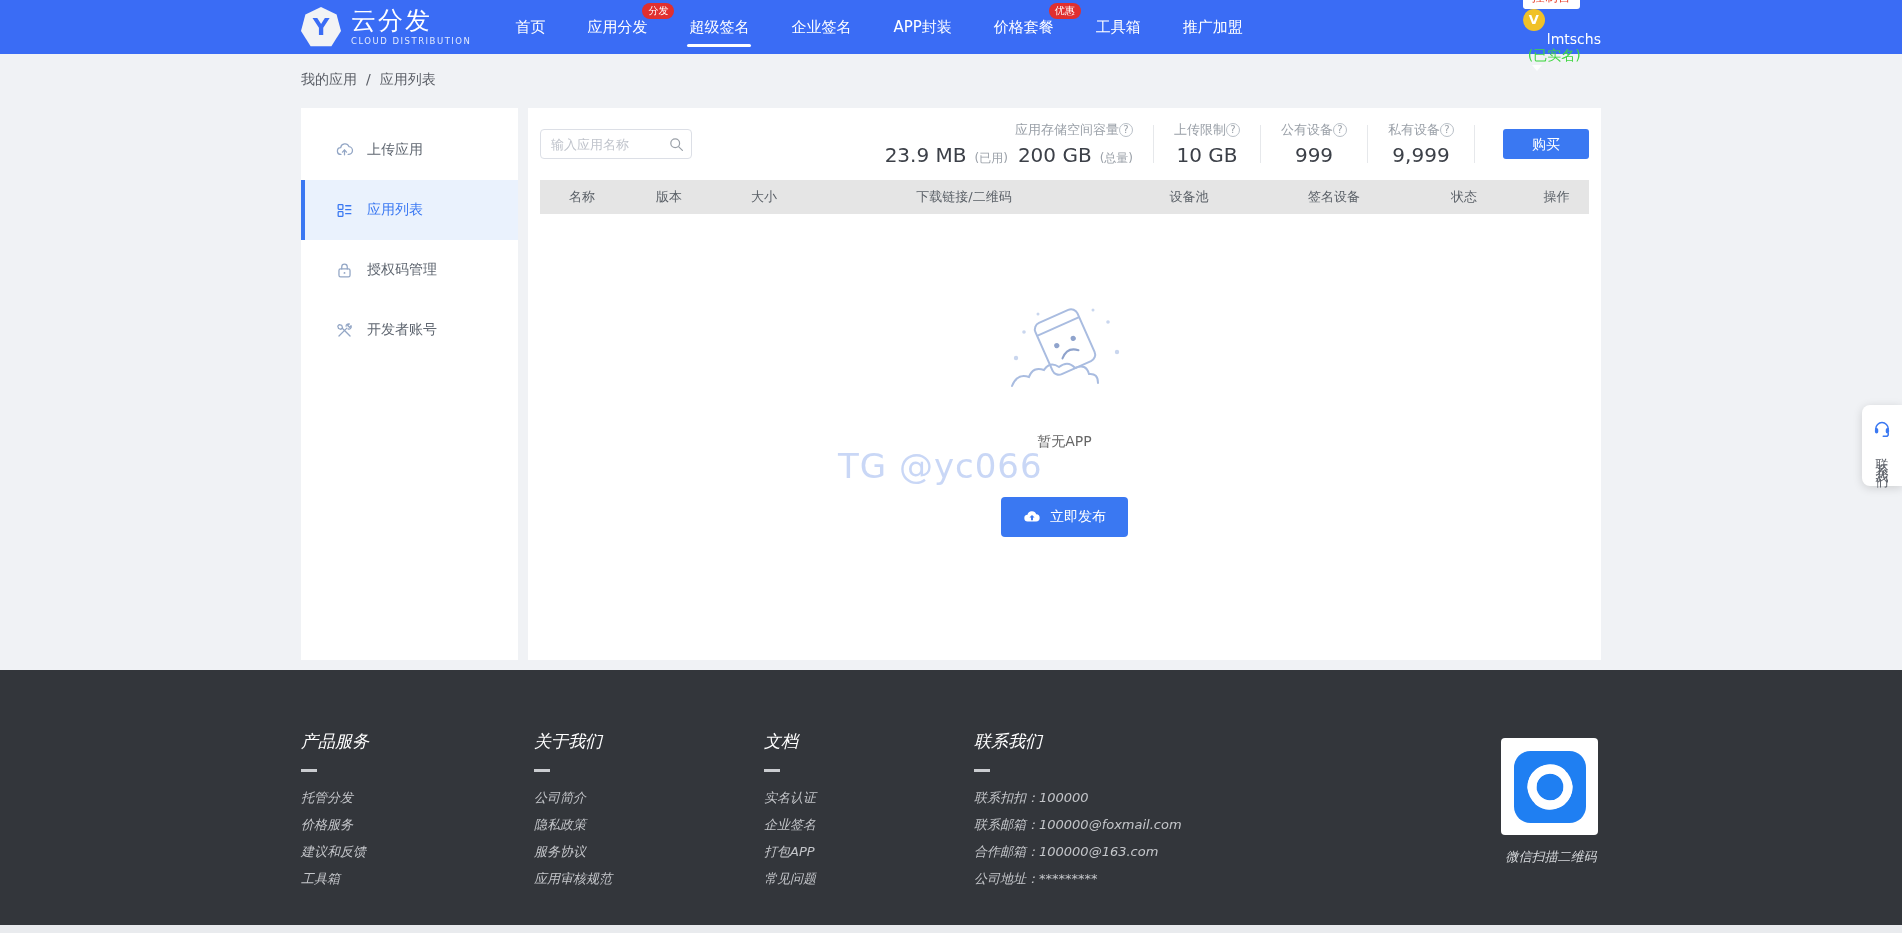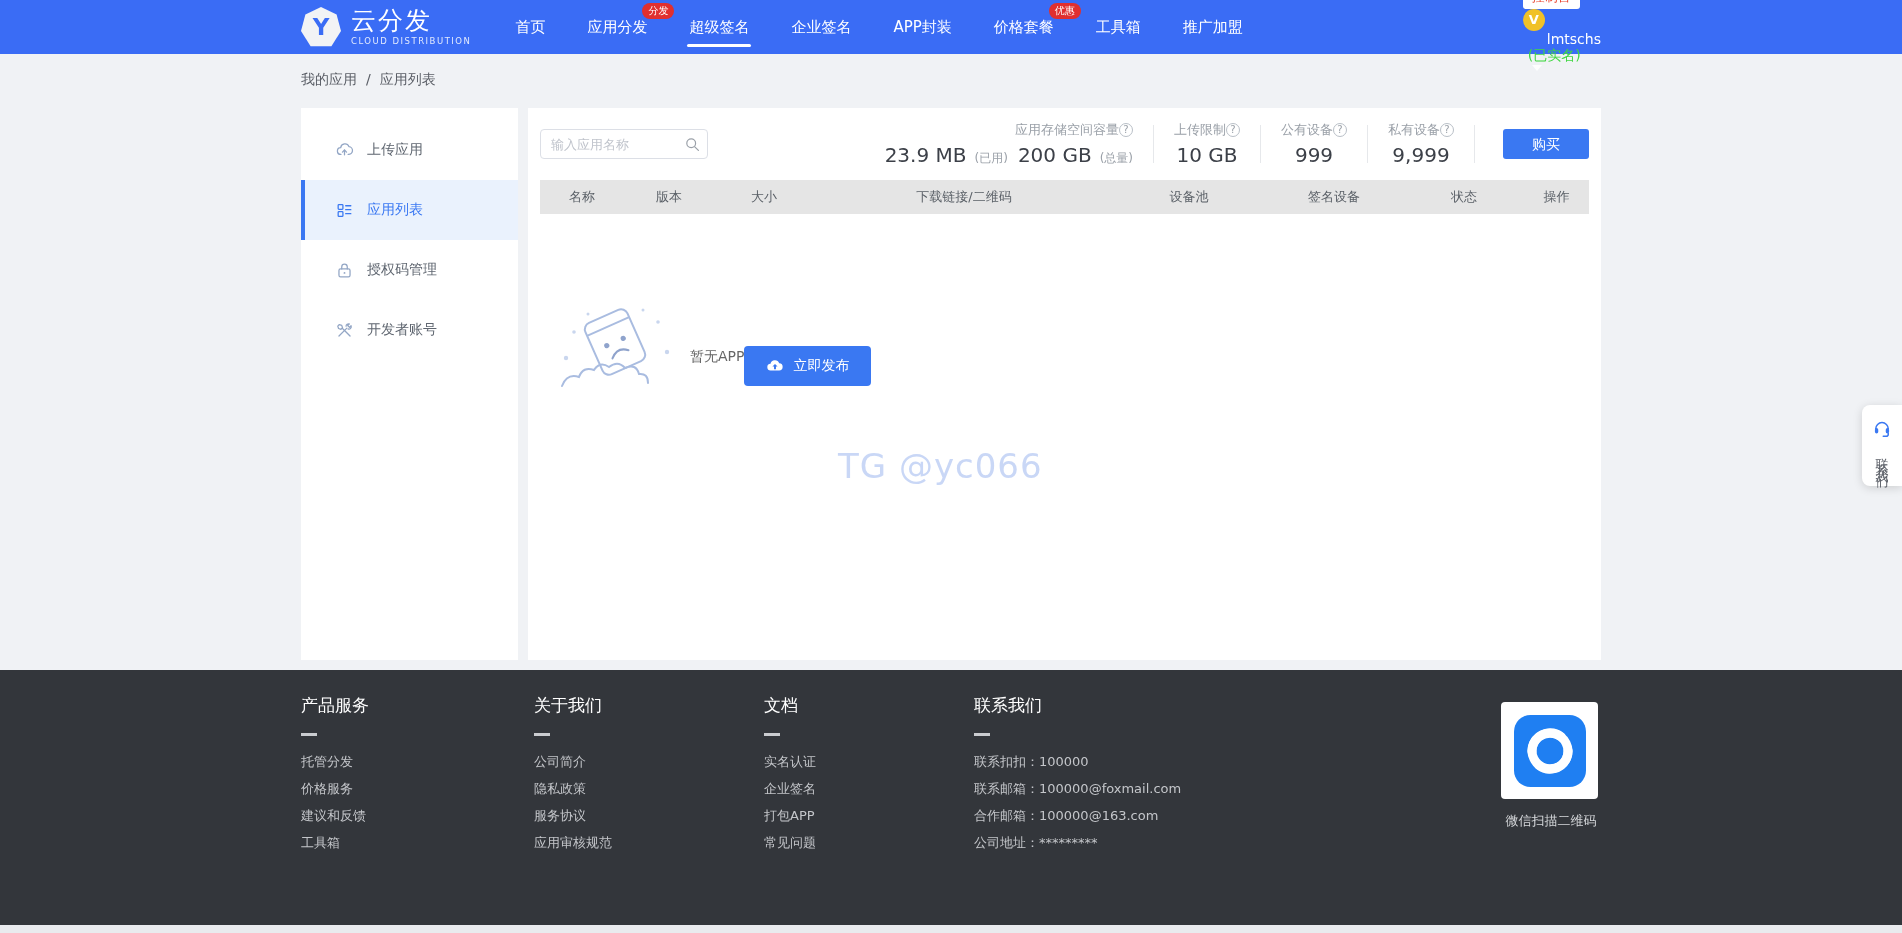--- a/index.html
+++ b/index.html
@@ -61,21 +61,21 @@
   .side-item {
     height: 60px; display: flex; align-items: center; gap: 13px; padding-left: 30px;
     border-left: 4px solid transparent; font-size: 14px; color: #5f6670; cursor: pointer;
   }
   .side-item svg { width: 19px; height: 19px; color: #93a6c5; flex-shrink: 0; }
   .side-item.active { background: #eaf2fd; border-left-color: #3a78f2; color: #3a78f2; }
   .side-item.active svg { color: #3a78f2; }
 
   .main-card { flex: 1; background: #fff; position: relative; padding: 0 12px; overflow: hidden; }
   .toolbar { height: 72px; display: flex; align-items: center; justify-content: space-between; }
-  .search-box { position: relative; width: 168px; }
+  .search-box { position: relative; width: 152px; }
   .search-box input {
     width: 100%; height: 30px; border: 1px solid #dcdfe6; border-radius: 4px;
     padding: 0 30px 0 10px; font-size: 13px; color: #333; outline: none;
     font-family: inherit; background: #fff;
   }
   .search-box input::placeholder { color: #c0c4cc; }
   .search-icon { position: absolute; right: 8px; top: 7px; width: 16px; height: 16px; color: #9aa0a8; }
 
   .stats { display: flex; align-items: center; gap: 20px; }
   .stat { text-align: center; }
@@ -96,21 +96,21 @@
   }
 
   .table-header {
     display: flex; align-items: center; height: 34px; background: #e5e5e5;
     font-size: 13px; color: #595f66;
   }
   .th { text-align: center; flex-shrink: 0; }
   .c0 { width: 84px; } .c1 { width: 90px; } .c2 { width: 100px; } .c3 { width: 300px; }
   .c4 { width: 150px; } .c5 { width: 140px; } .c6 { width: 120px; } .c7 { width: 65px; }
 
-  .empty { display: flex; flex-direction: row; align-items: center; margin-top: 86px; position: relative; z-index: 2; }
+  .empty { display: flex; flex-direction: column; align-items: center; margin-top: 86px; position: relative; z-index: 2; gap: 20px; }
   .empty-text { font-size: 14px; color: #666; margin-top: 8px; }
   .publish-btn {
     margin-top: 26px; background: #3a78f2; color: #fff; height: 40px; padding: 0 22px;
     border-radius: 4px; display: flex; align-items: center; gap: 9px; font-size: 14px; cursor: pointer;
   }
   .watermark {
     position: absolute; left: 310px; top: 338px; font-size: 34px;
     color: rgba(100,140,230,.35); z-index: 1; letter-spacing: 1px; white-space: nowrap;
   }
 
@@ -122,21 +122,21 @@
     gap: 9px; cursor: pointer; z-index: 5;
   }
   .contact-widget svg { width: 20px; height: 20px; color: #3a78f2; }
   .cw-text {
     writing-mode: vertical-lr; text-orientation: upright;
     font-size: 13px; color: #5a5e66; letter-spacing: 6px; line-height: 1;
   }
 
   
   .footer { height: 255px; background: #33363b; margin-top: 10px; }
-  .footer-inner { display: flex; padding-top: 24px; }
+  .footer-inner { display: flex; padding-top: 60px; font-style: italic; }
   .fcol0 { width: 233px; } .fcol1 { width: 230px; } .fcol2 { width: 210px; } .fcol3 { flex: 1; }
   .fcol-title { color: #fff; font-size: 17px; }
   .fdash { width: 16px; height: 3px; background: #caccd0; margin-top: 16px; }
   .flinks { margin-top: 12px; font-size: 13px; color: #c4c6ca; line-height: 27px; }
   .flink { cursor: pointer; white-space: nowrap; }
   .fcol-qr { width: 100px; margin-top: 8px; flex-shrink: 0; }
   .qr-card {
     width: 97px; height: 97px; background: #fff; border-radius: 4px;
     display: flex; align-items: center; justify-content: center;
   }

